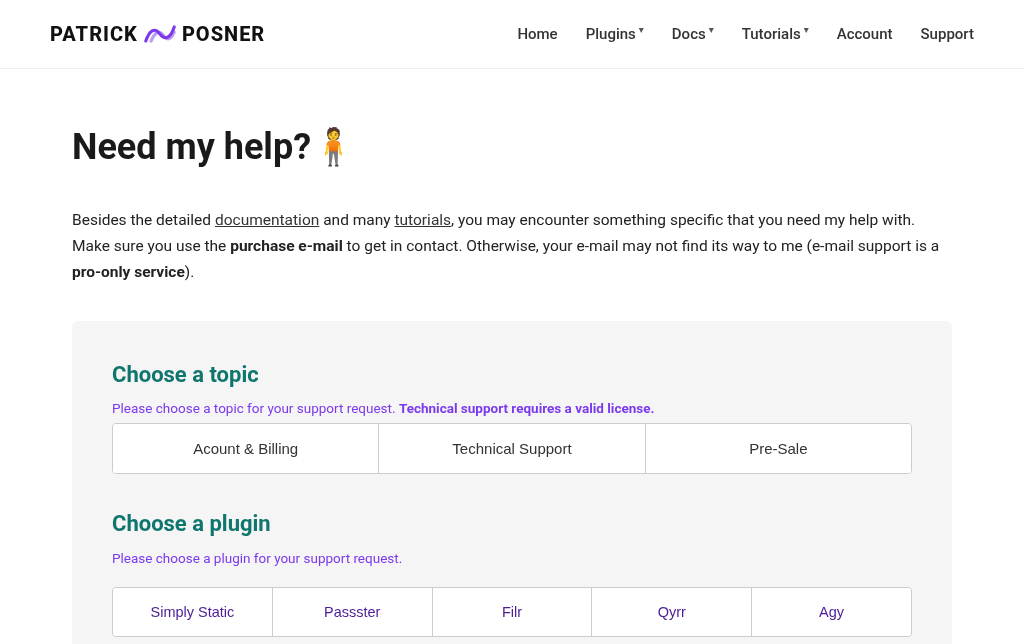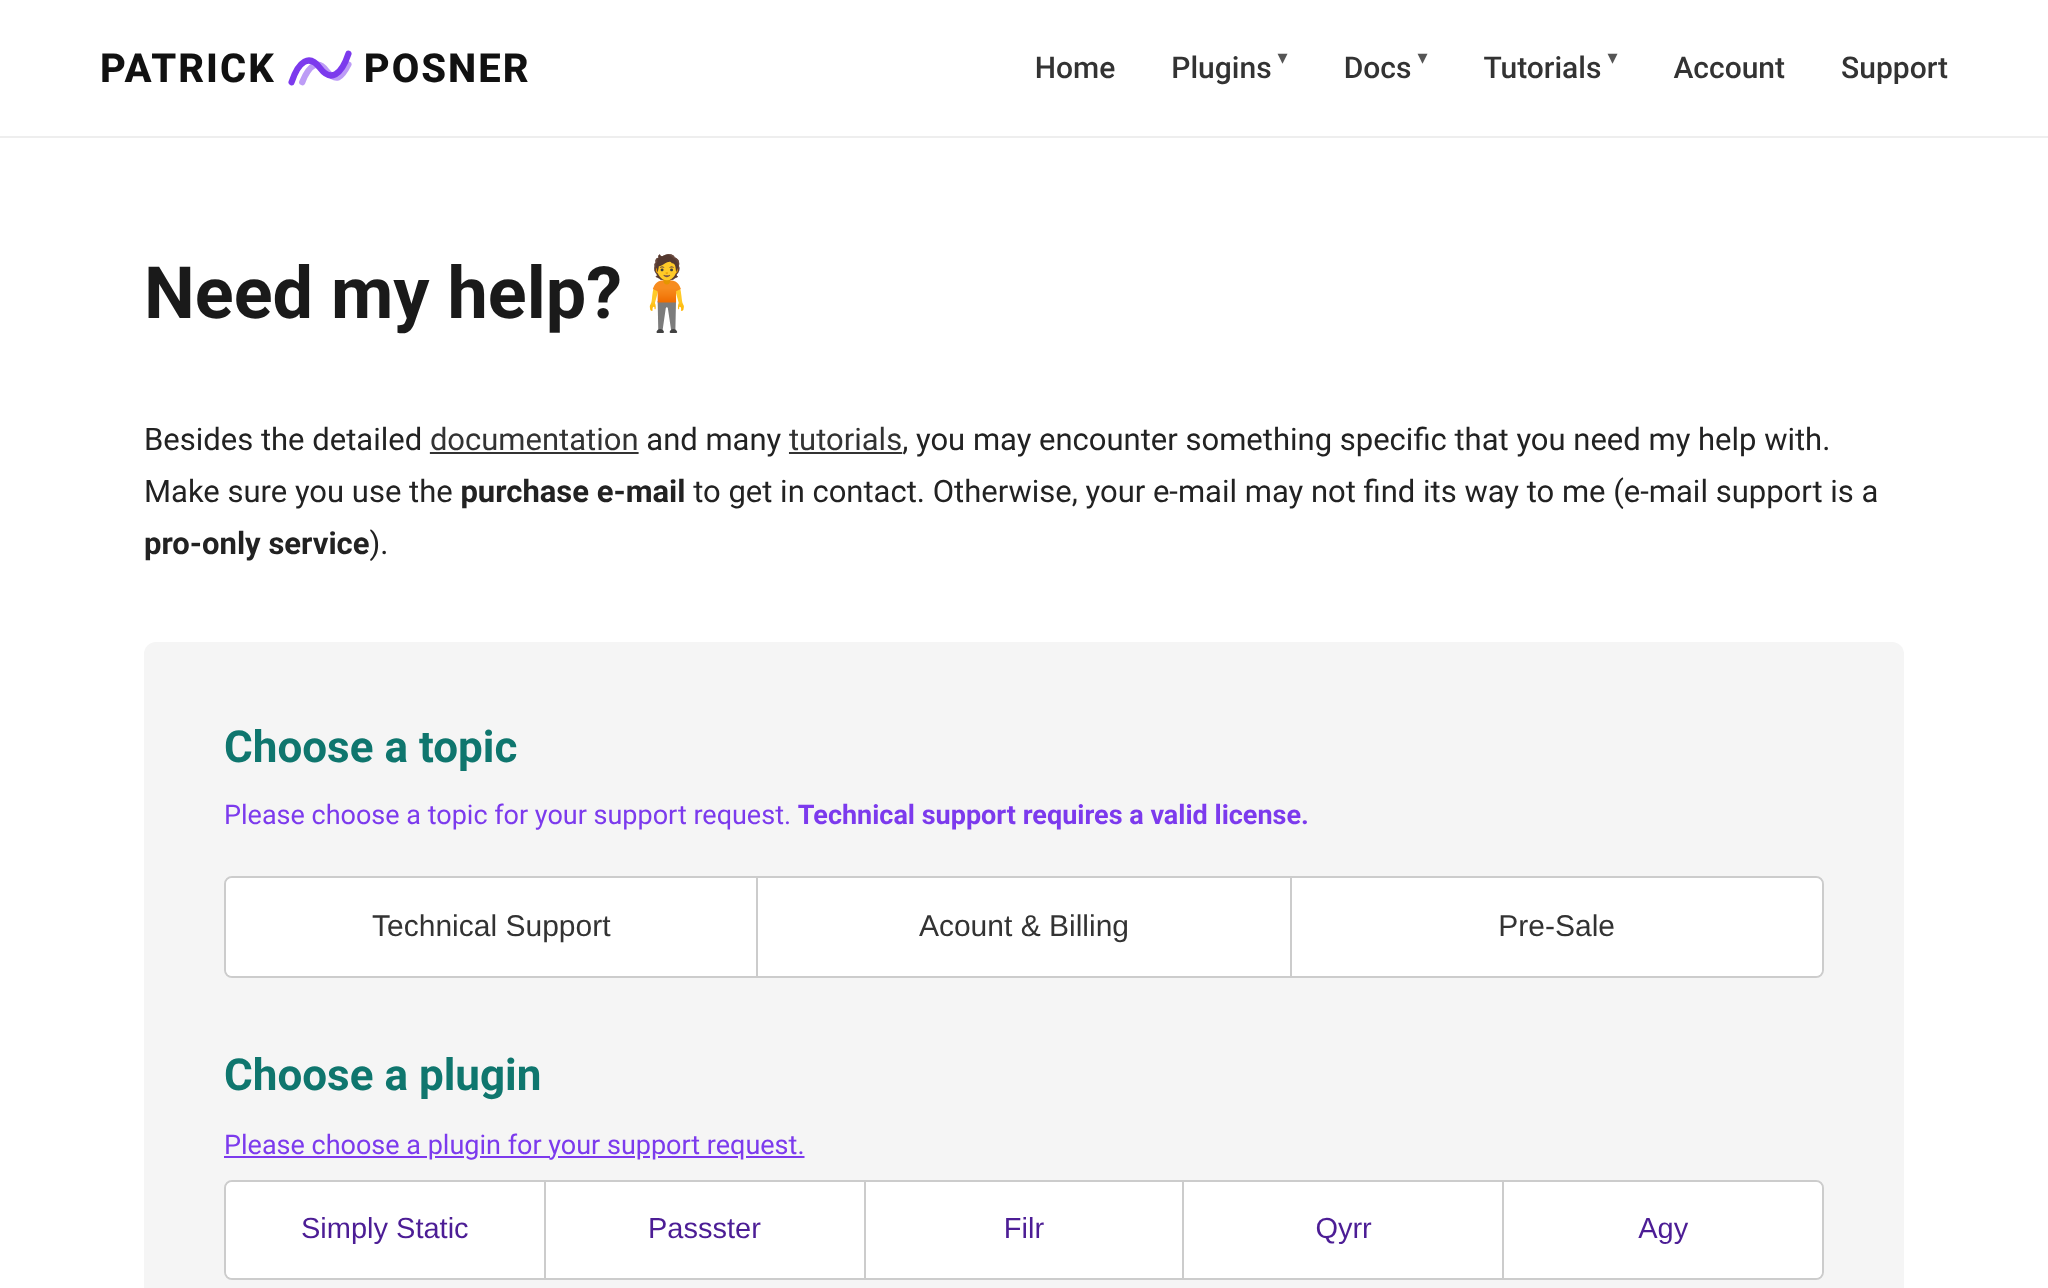--- a/index.html
+++ b/index.html
@@ -93,21 +93,21 @@
     }
     .section-title {
       font-size: 22px;
       font-weight: 700;
       margin-bottom: 6px;
       color: #0f766e;
     }
     .section-subtitle {
       font-size: 13.5px;
       color: #7c3aed;
-      margin-bottom: 19px;
+      margin-bottom: 4px;
     }
     .section-subtitle strong {
       color: #7c3aed;
       font-weight: 700;
     }
     .topic-buttons {
       display: flex;
       gap: 0;
       margin-bottom: 32px;
       border: 1px solid #ccc;
@@ -125,22 +125,21 @@
       cursor: pointer;
       font-weight: 400;
       transition: background 0.15s;
     }
     .topic-btn:last-child {
       border-right: none;
     }
     .plugin-subtitle {
       font-size: 13.5px;
       color: #7c3aed;
-      margin-bottom: 6px;
-      text-decoration: underline;
+      margin-bottom: 18px;
     }
     .plugin-buttons {
       display: flex;
       gap: 0;
       border: 1px solid #ccc;
       border-radius: 4px;
       overflow: hidden;
     }
     .plugin-btn {
       flex: 1;
@@ -213,22 +212,22 @@
   </div>
 
   <div class="support-card">
 
     <div>
       <div class="section-title">Choose a topic</div>
       <div class="section-subtitle">
         <span>Please choose a topic for your support request. </span><strong>Technical support requires a valid license.</strong>
       </div>
       <div class="topic-buttons">
+        <button class="topic-btn">Acount &amp; Billing</button>
         <button class="topic-btn">Technical Support</button>
-        <button class="topic-btn">Acount &amp; Billing</button>
         <button class="topic-btn">Pre-Sale</button>
       </div>
     </div>
 
     <div>
       <div class="section-title">Choose a plugin</div>
       <div class="plugin-subtitle">Please choose a plugin for your support request.</div>
       <div class="plugin-buttons">
         <button class="plugin-btn">Simply Static</button>
         <button class="plugin-btn">Passster</button>

